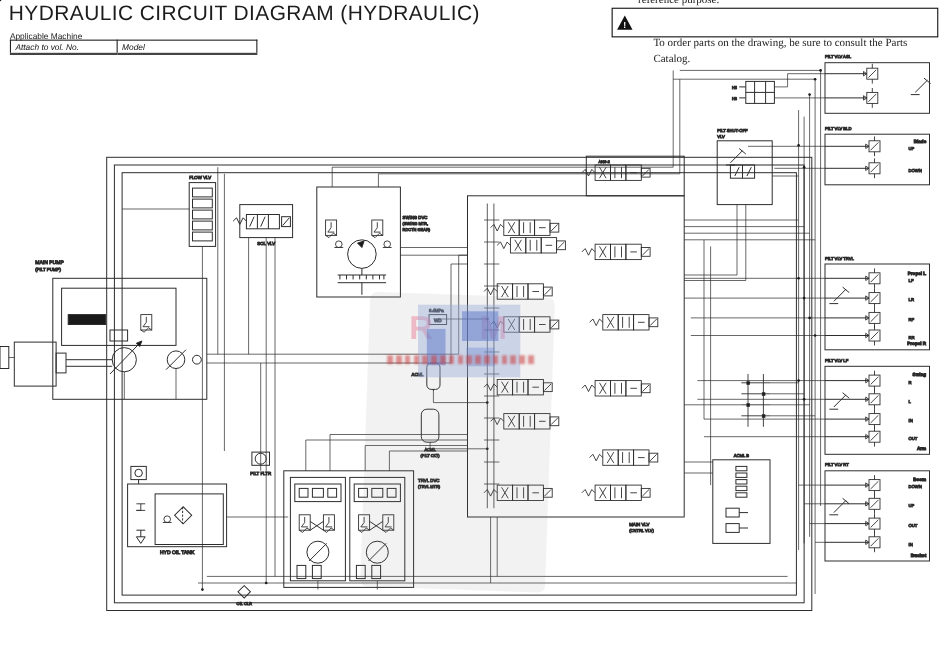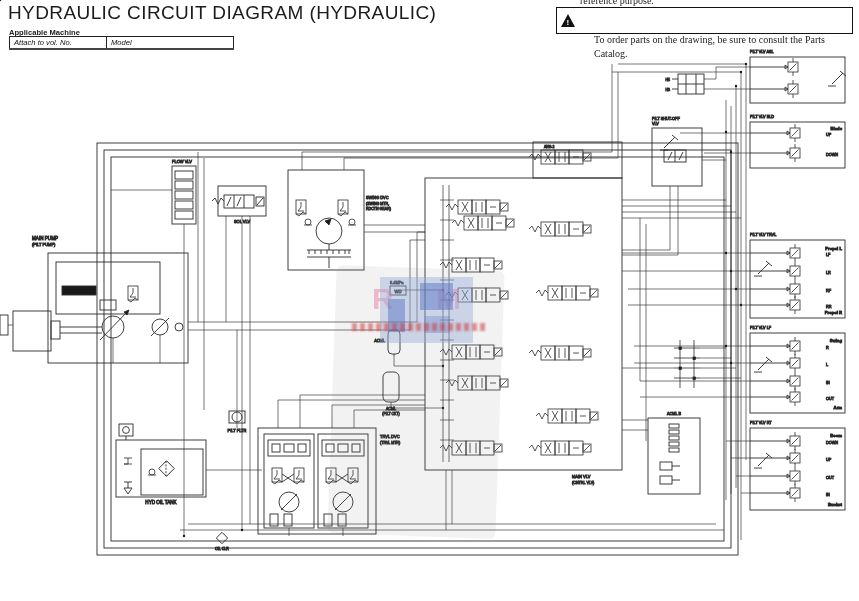--- a/index.html
+++ b/index.html
@@ -1,20 +1,20 @@
 <!DOCTYPE html>
 <html><head>
 <meta charset="utf-8">
 <style>
   html,body{margin:0;padding:0;background:#fff;}
   .page{position:relative;width:859px;height:601px;background:#ffffff;overflow:hidden;
         font-family:"Liberation Sans",sans-serif;color:#111;}
   
   .title{position:absolute;left:8px;top:2px;font-size:19px;letter-spacing:.4px;color:#1c1c1c;white-space:nowrap;}
-  .appmach{position:absolute;left:9px;top:28px;font-size:7.6px;color:#222;font-weight:bold;}
+  .appmach{position:absolute;left:9px;top:28px;font-size:7.6px;color:#222;}
   .machtable{position:absolute;left:9px;top:36px;border-collapse:collapse;font-size:7.6px;}
   .machtable td{border:1px solid #222;padding:1px 4px;height:9px;min-width:60px;font-style:italic;}
   .machtable tr.hdr td{border-bottom:2.5px solid #444;}
   .machtable td.c1{width:88px;}
   .machtable td.c2{width:118px;}
   
   .caution{position:absolute;left:556px;top:7px;width:297px;height:27px;border:1.6px solid #111;
            display:flex;align-items:center;box-sizing:border-box;padding:1px 4px;}
   .tri{position:relative;width:15px;height:13px;margin-right:4px;flex:0 0 auto;}
   .tri .shape{width:0;height:0;border-left:7.5px solid transparent;border-right:7.5px solid transparent;

